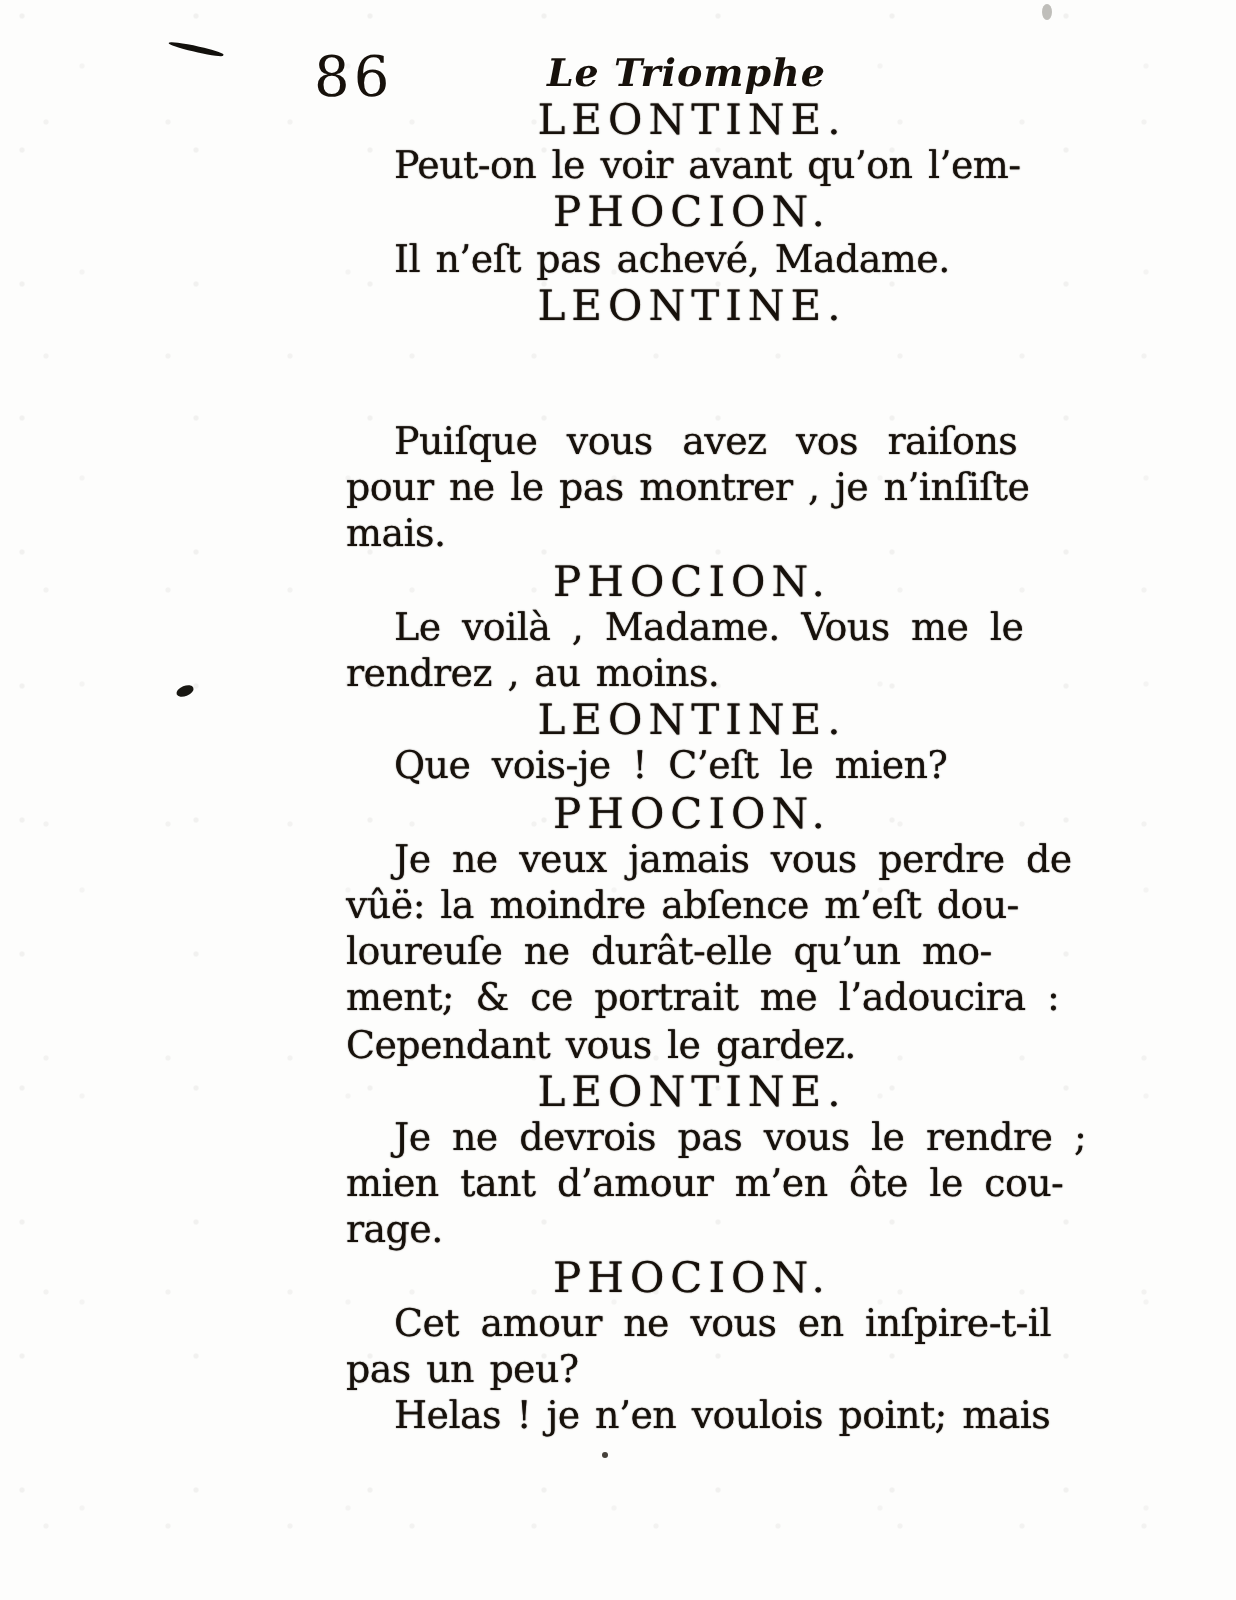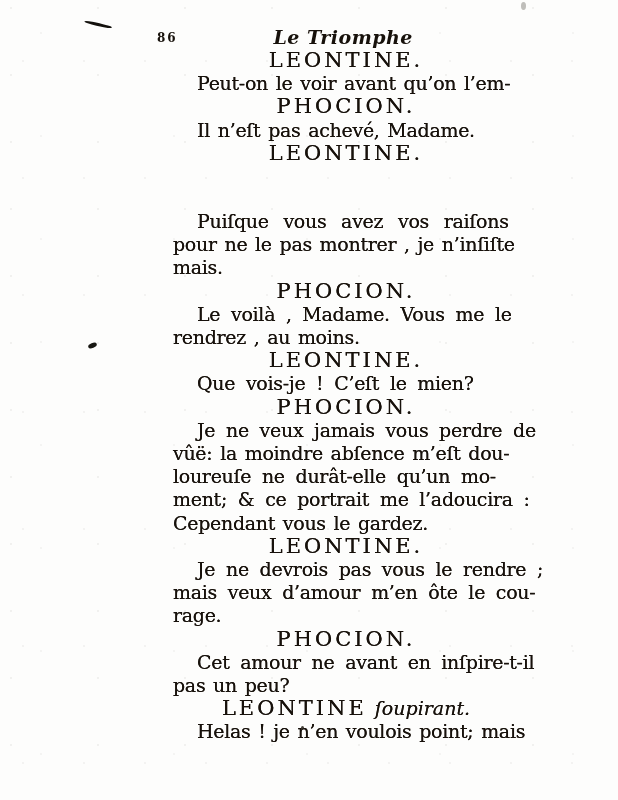--- a/index.html
+++ b/index.html
@@ -29,22 +29,22 @@
   }
   .page-header {
     position: relative;
     height: 19px;
     margin-bottom: 0;
   }
   .page-number {
     position: absolute;
     left: -16px;
     top: -1px;
-    font-size: 12px;
-    font-weight: bold;
+    font-size: 28px;
+    font-weight: normal;
     letter-spacing: 2px;
     line-height: 19px;
   }
   .running-title {
     position: absolute;
     left: 50%;
     transform: translateX(-52%);
     top: -2px;
     font-size: 19px;
     font-style: italic;
@@ -144,24 +144,21 @@
     <div class="line speaker">LEONTINE.</div>
     <div class="line first w1">Que vois-je ! C’eſt le mien?</div>
     <div class="line speaker">PHOCION.</div>
     <div class="line first w1">Je ne veux jamais vous perdre de</div>
     <div class="line">vûë: la moindre abſence m’eſt dou-</div>
     <div class="line w1">loureuſe ne durât-elle qu’un mo-</div>
     <div class="line w1">ment; &amp; ce portrait me l’adoucira :</div>
     <div class="line">Cependant vous le gardez.</div>
     <div class="line speaker">LEONTINE.</div>
     <div class="line first w1">Je ne devrois pas vous le rendre ;</div>
-    <div class="line w1">mais veux d’amour m’en ôte le cou-</div>
+    <div class="line w1">mien tant d’amour m’en ôte le cou-</div>
     <div class="line">rage.</div>
     <div class="line speaker">PHOCION.</div>
-    <div class="line first w1">Cet amour ne avant en inſpire-t-il</div>
+    <div class="line first w1">Cet amour ne vous en inſpire-t-il</div>
     <div class="line">pas un peu?</div>
-    <div class="line speaker-dir">
-      <span class="name">LEONTINE</span><span class="dir">ſoupirant.</span>
-    </div>
     <div class="line first">Helas ! je n’en voulois point; mais</div>
 
   </div>
 </div>
 
 </body></html>

